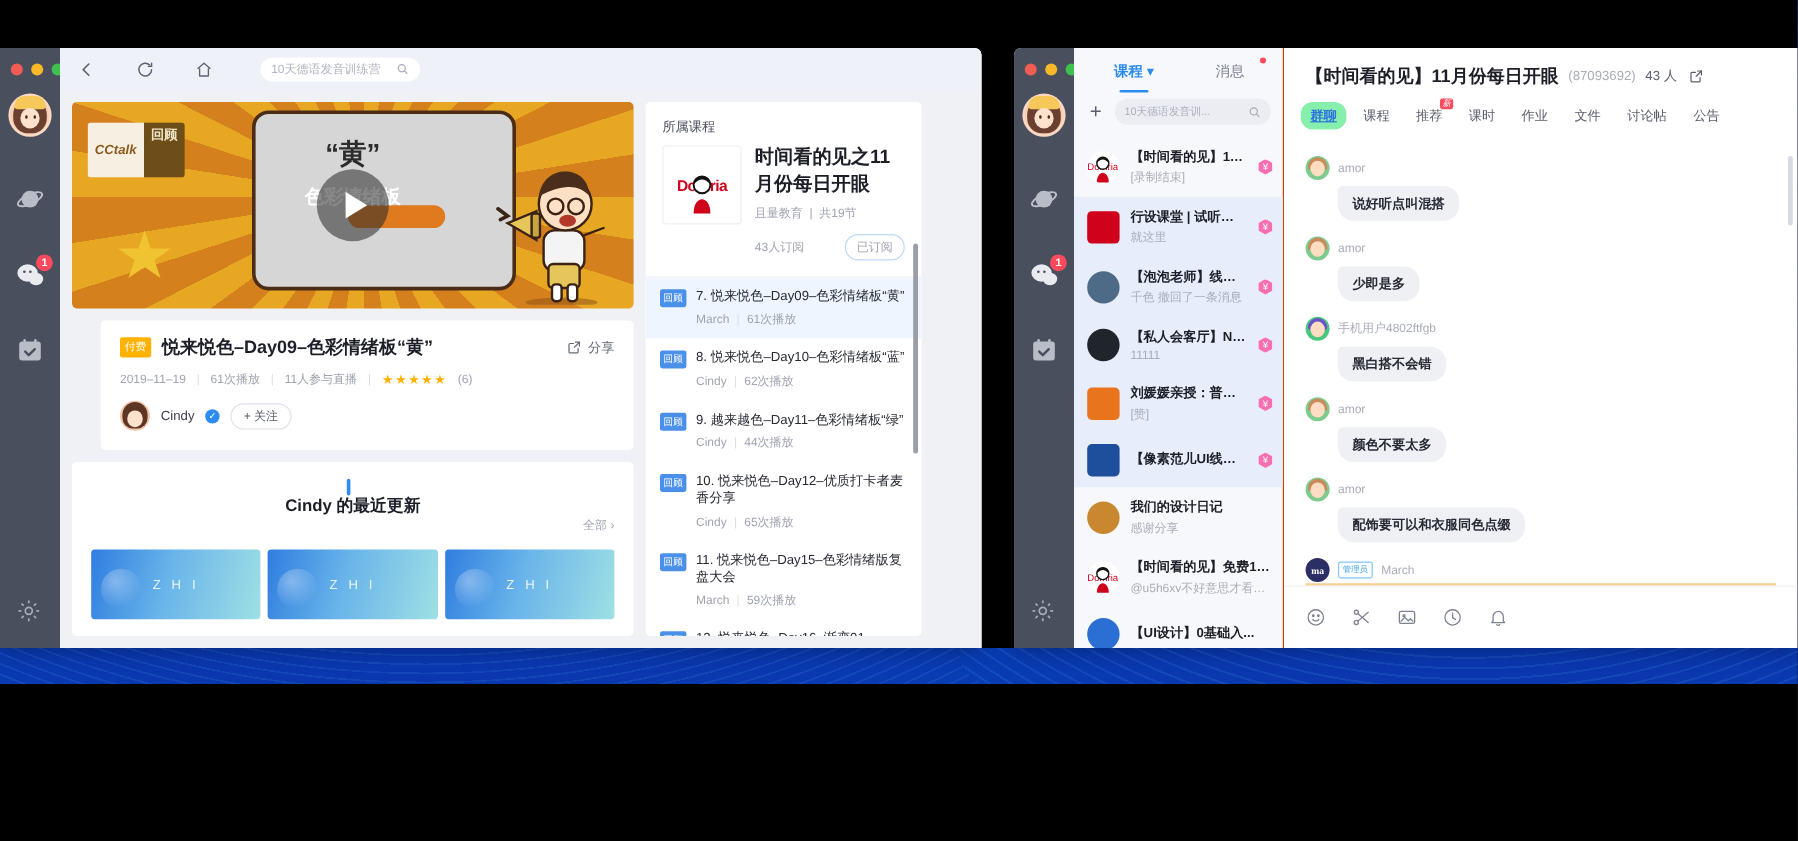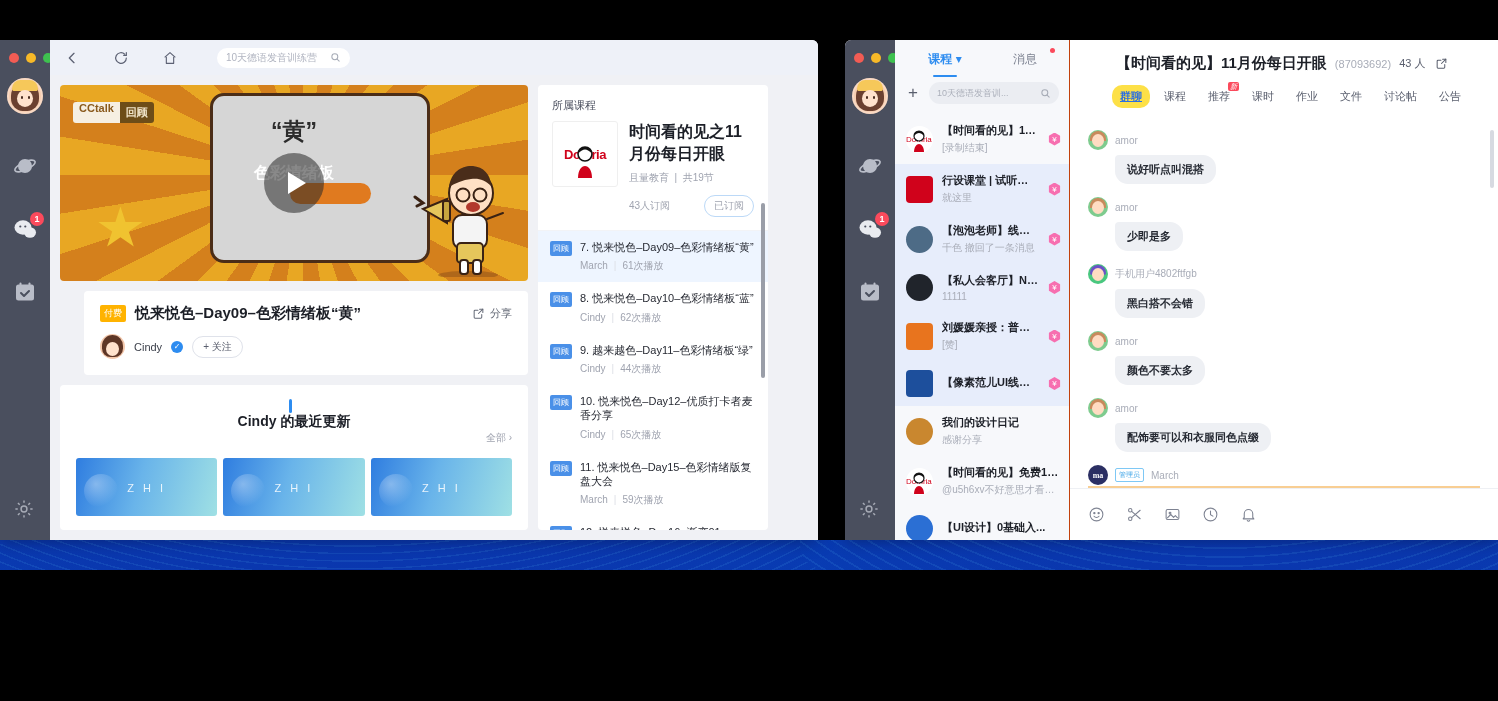--- a/index.html
+++ b/index.html
@@ -69,21 +69,21 @@
      background: repeating-conic-gradient(from 0deg at 52% 46%, #e8a723 0deg 9deg, #d4801c 9deg 18deg);}
   .scroll-paper{position:absolute;left:32%;top:4%;width:47%;height:87%;background:#d6d6d6;border:3px solid #4b2d17;border-radius:14px;}
   .paper-in{position:absolute;left:36%;top:53%;width:38%;height:13%;background:#e07a1f;border-radius:18px;}
   .ptitle{position:absolute;left:0;right:0;top:16%;text-align:center;font-size:23px;color:#2c2c2c;font-weight:bold;}
   .ptag{position:absolute;left:0;right:0;top:40%;text-align:center;font-size:16px;color:#fff;font-weight:bold;}
   .star{position:absolute;left:8%;top:62%;width:46px;height:44px;background:#f0c330;
      clip-path:polygon(50% 0%,61% 35%,98% 35%,68% 57%,79% 91%,50% 70%,21% 91%,32% 57%,2% 35%,39% 35%);}
   .boy{position:absolute;right:5%;bottom:2%;width:92px;height:120px;}
   .cct{ position:absolute; left:13px; top:17px; display:flex; font-size:11px; font-weight:bold;
       border-radius:3px; overflow:hidden;}
-  .cct b:first-child{ background:#f6efe2; color:#8a5a1d; padding:0 6px;}
+  .cct b:first-child{ background:#f6efe2; color:#8a5a1d; padding:17px 6px;font-style:italic;}
   .cct b:last-child{ background:#6d4d18; color:#efe3c8; padding:3px 6px;}
   .play{ position:absolute; left:50%; top:50%; transform:translate(-50%,-50%); width:60px;height:60px;
      border-radius:50%; background:rgba(40,40,40,.55); display:flex;align-items:center;justify-content:center;}
   .play i{ width:0;height:0;border-left:18px solid #fff; border-top:11px solid transparent; border-bottom:11px solid transparent; margin-left:5px;}
 
   .infocard{ background:#fff; border-radius:4px; padding:13px 16px 16px;margin-left:24px; }
   .titlerow{ display:flex; align-items:center; }
   .paytag{ background:#ffb300; color:#fff; font-size:9px; border-radius:2px; padding:2px 4px; margin-right:9px;}
   .vtitle{ font-size:15px; color:#1c1f27; font-weight:bold; }
   .share{ margin-left:auto; display:flex; align-items:center; gap:5px; font-size:11px; color:#666b78; cursor:pointer;}
@@ -150,28 +150,28 @@
   .citem{ display:flex; gap:9px; padding:9px 8px 9px 11px; align-items:center; cursor:pointer;}
   .citem.sel{ background:#e7edfb; }
   .cav{ width:27px;height:27px;border-radius:50%; flex:none; overflow:hidden; position:relative; background:#ddd;}
   .ctxt{ flex:1; min-width:0;}
   .ctxt .n{ font-size:11px; color:#1c1f27; font-weight:bold; white-space:nowrap; overflow:hidden; text-overflow:ellipsis;}
   .ctxt .s{ font-size:10px; color:#a9adb8; margin-top:3px; white-space:nowrap; overflow:hidden; text-overflow:ellipsis;}
   .ybadge{ width:13px;height:13px; flex:none; background:#f76fb0; color:#fff; font-size:8px;
      display:flex;align-items:center;justify-content:center;
      clip-path:polygon(50% 0,93% 25%,93% 75%,50% 100%,7% 75%,7% 25%);}
 
-  .rmain{ position:absolute; left:225px; right:0; top:0; bottom:0; background:#fff;padding-left:28px;}
+  .rmain{ position:absolute; left:225px; right:0; top:0; bottom:0; background:#fff;}
   .rhead{ padding:14px 18px 0;}
   .rhead .ht{ font-size:15px; color:#1c1f27; font-weight:bold; display:flex; align-items:center; gap:8px;}
   .rhead .hid{ font-size:11px; color:#a9adb8; font-weight:normal;}
   .rhead .hnum{ font-size:11px; color:#5a5f6e; font-weight:normal;}
   .rtabs2{ display:flex; gap:6px; margin-top:12px; padding:0 14px;}
   .rt2{ font-size:11px; color:#5a5f6e; padding:4px 8px; border-radius:10px; position:relative; cursor:pointer;}
-  .rt2.on{ background:#fde047; color:#2d6fe0; font-weight:bold;text-decoration:underline;}
+  .rt2.on{ background:#86efac; color:#2d6fe0; font-weight:bold;text-decoration:underline;}
   .rt2 .nb{ position:absolute; top:-3px; right:-1px; background:#fb4a5c; color:#fff; font-size:7px;
      border-radius:2px; padding:1px 2px; line-height:1;}
   .msgs{ position:absolute; left:0; right:0; top:82px; bottom:52px; padding:8px 18px 0; overflow:hidden;}
   .msg{ margin-bottom:13px;}
   .mhead{ display:flex; align-items:center; gap:7px;}
   .mav{ width:20px;height:20px;border-radius:50%; position:relative; overflow:hidden; background:#7ecb8e;font-family:Liberation Serif, serif;}
   .mav .fc{position:absolute;left:4px;top:4px;width:12px;height:13px;border-radius:50%;background:#ffdcc2;}
   .mav .hr{position:absolute;left:2px;top:1px;width:16px;height:10px;border-radius:8px 8px 0 0;background:#c98a5c;}
   .mav.purple{background:#49c77f;}
   .mav.purple .hr{background:#6b52c7;border-radius:8px 8px 2px 2px;}
@@ -315,20 +315,30 @@
             <span class="paytag">付费</span>
             <span class="vtitle">悦来悦色–Day09–色彩情绪板“黄”</span>
             <span class="share">
               <svg viewBox="0 0 24 24" width="13" height="13" fill="none" stroke="currentColor" stroke-width="1.9" stroke-linecap="round" stroke-linejoin="round">
                   <path d="M14 4h6v6"></path>
                   <path d="M20 4l-8 8"></path>
                   <path d="M18 14v5a1.6 1.6 0 0 1-1.6 1.6H5.6A1.6 1.6 0 0 1 4 19V7.6A1.6 1.6 0 0 1 5.6 6H11"></path>
                 </svg>
               <span>分享</span>
             </span>
+          </div>
+          <div class="metarow">
+            <span>2019–11–19</span>
+            <span class="sep">|</span>
+            <span>61次播放</span>
+            <span class="sep">|</span>
+            <span>11人参与直播</span>
+            <span class="sep">|</span>
+            <span class="stars">★★★★★</span>
+            <span>(6)</span>
           </div>
           <div class="authrow">
             <span class="aav">
                 <i class="h"></i>
                 <i class="f"></i>
               </span>
             <span class="aname">Cindy</span>
             <span class="vchk">✓</span>
             <span class="follow">+ 关注</span>
           </div>

